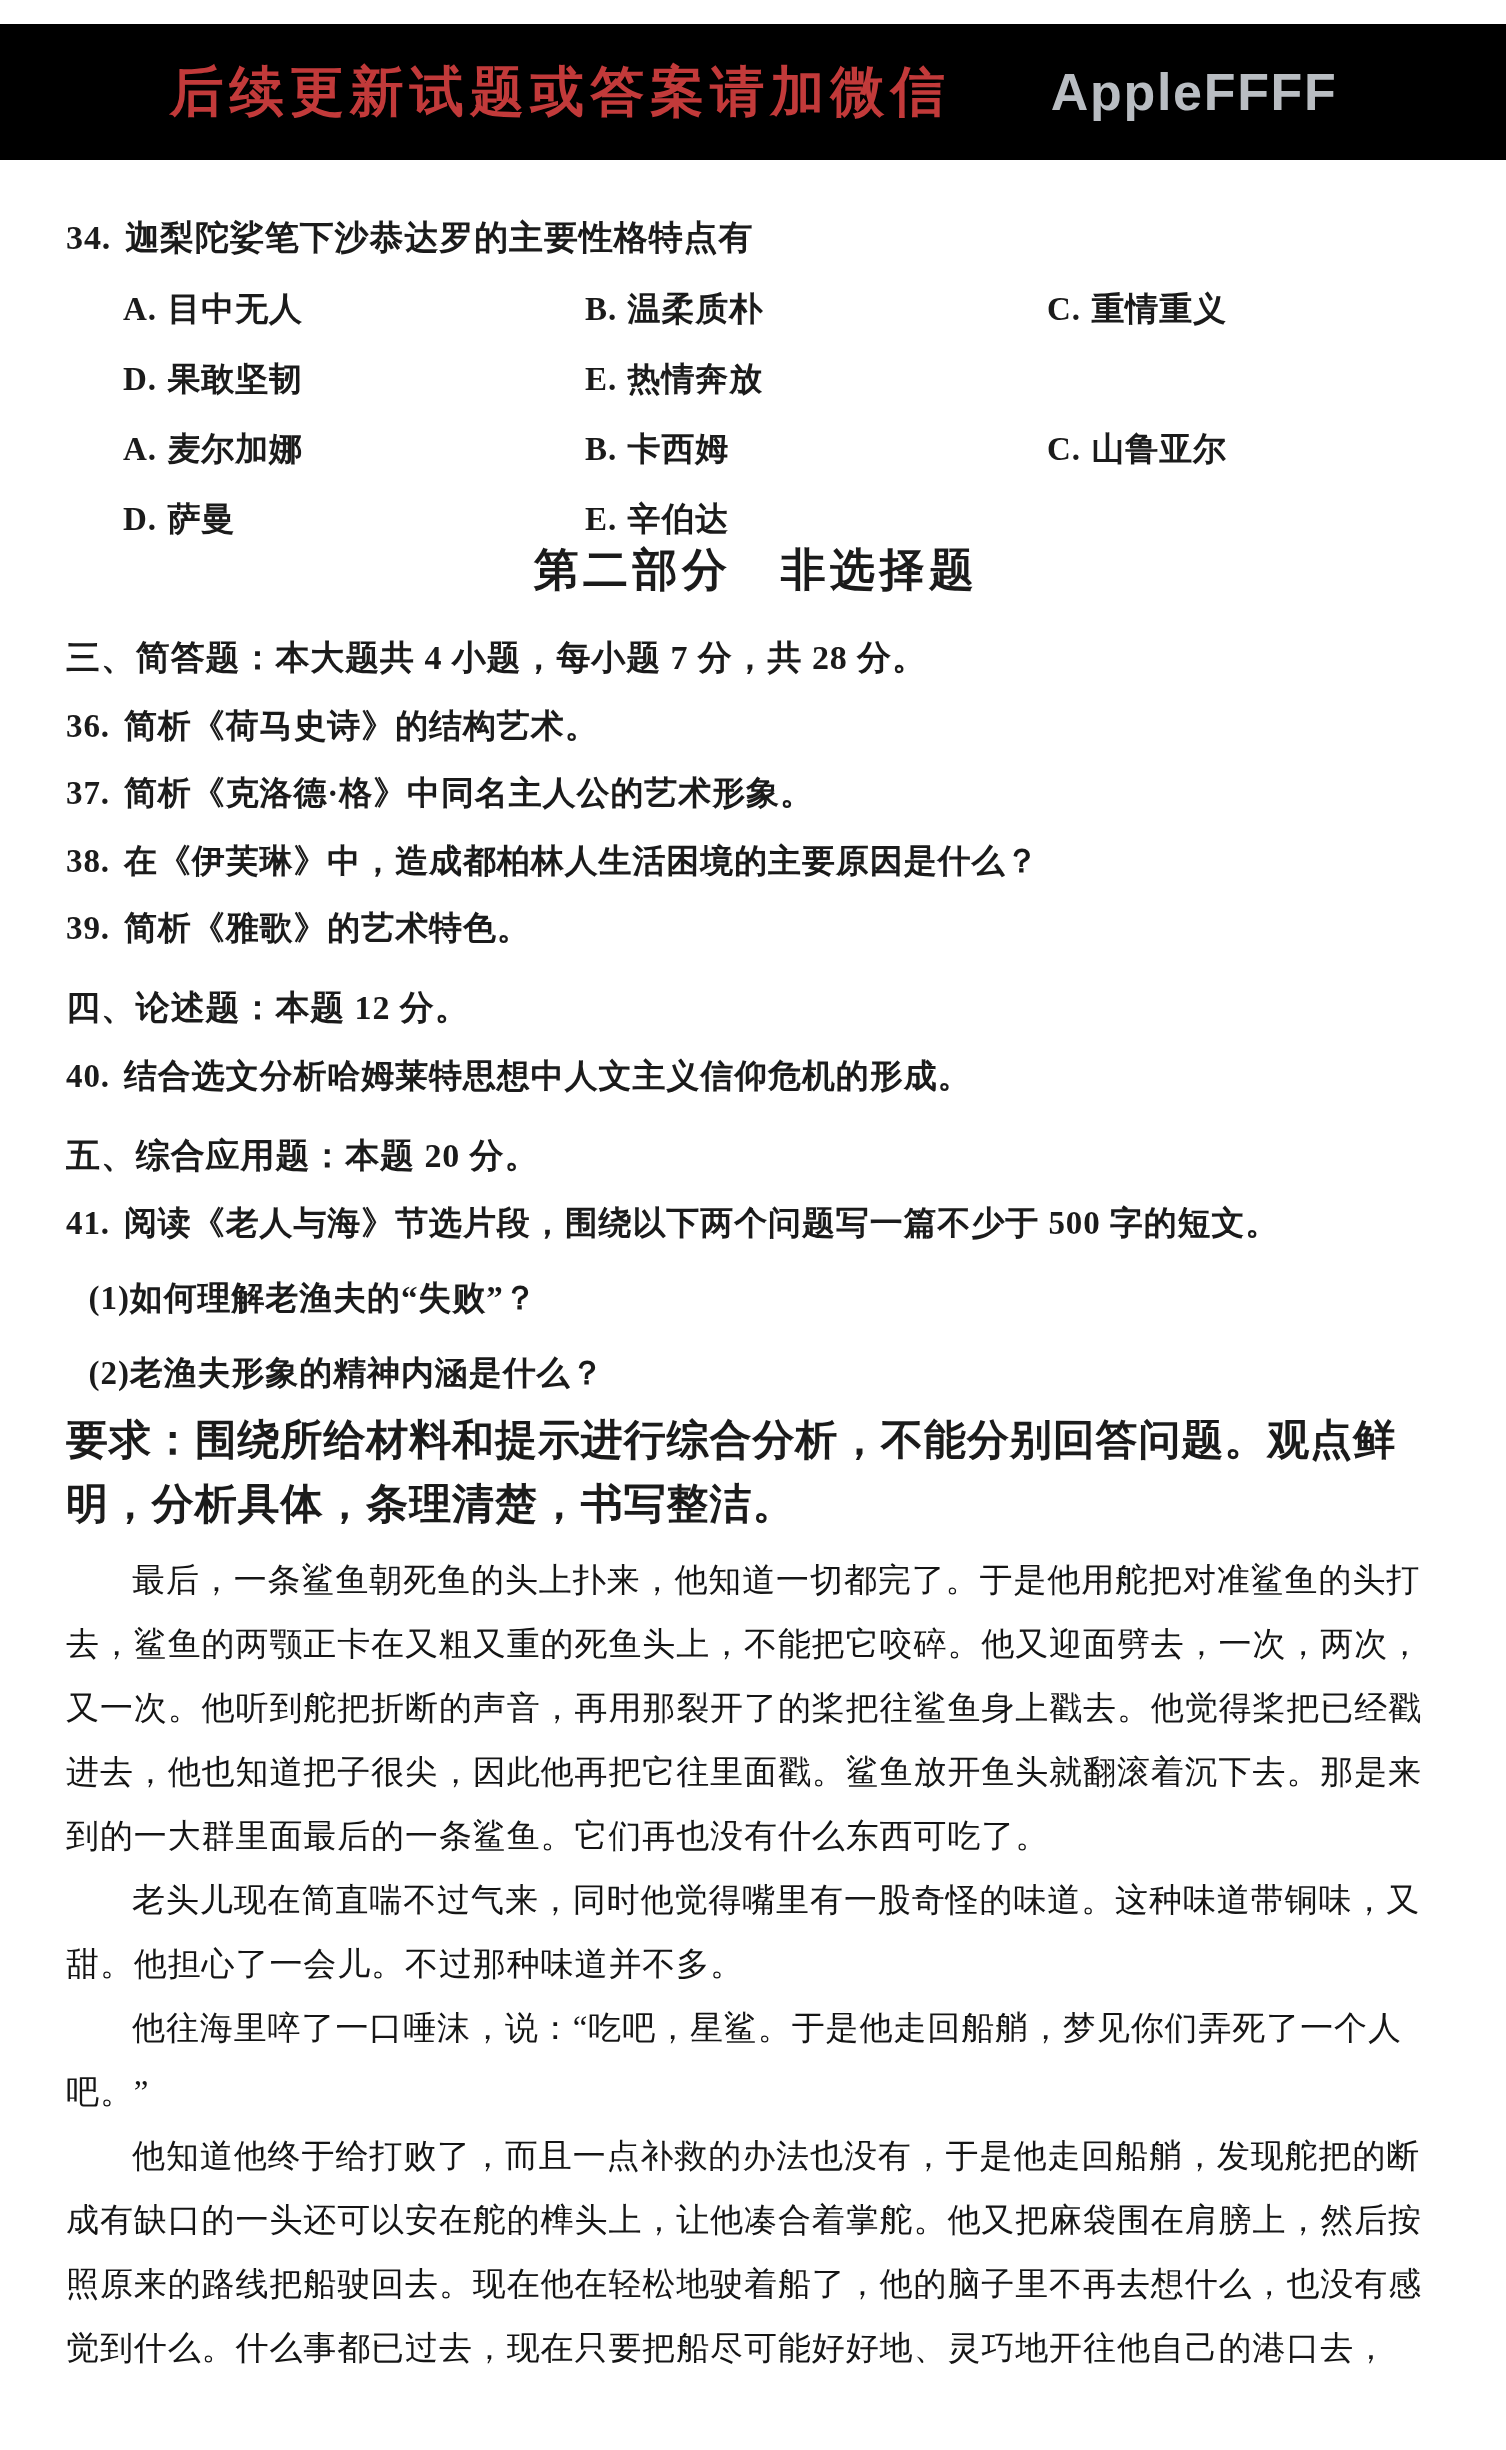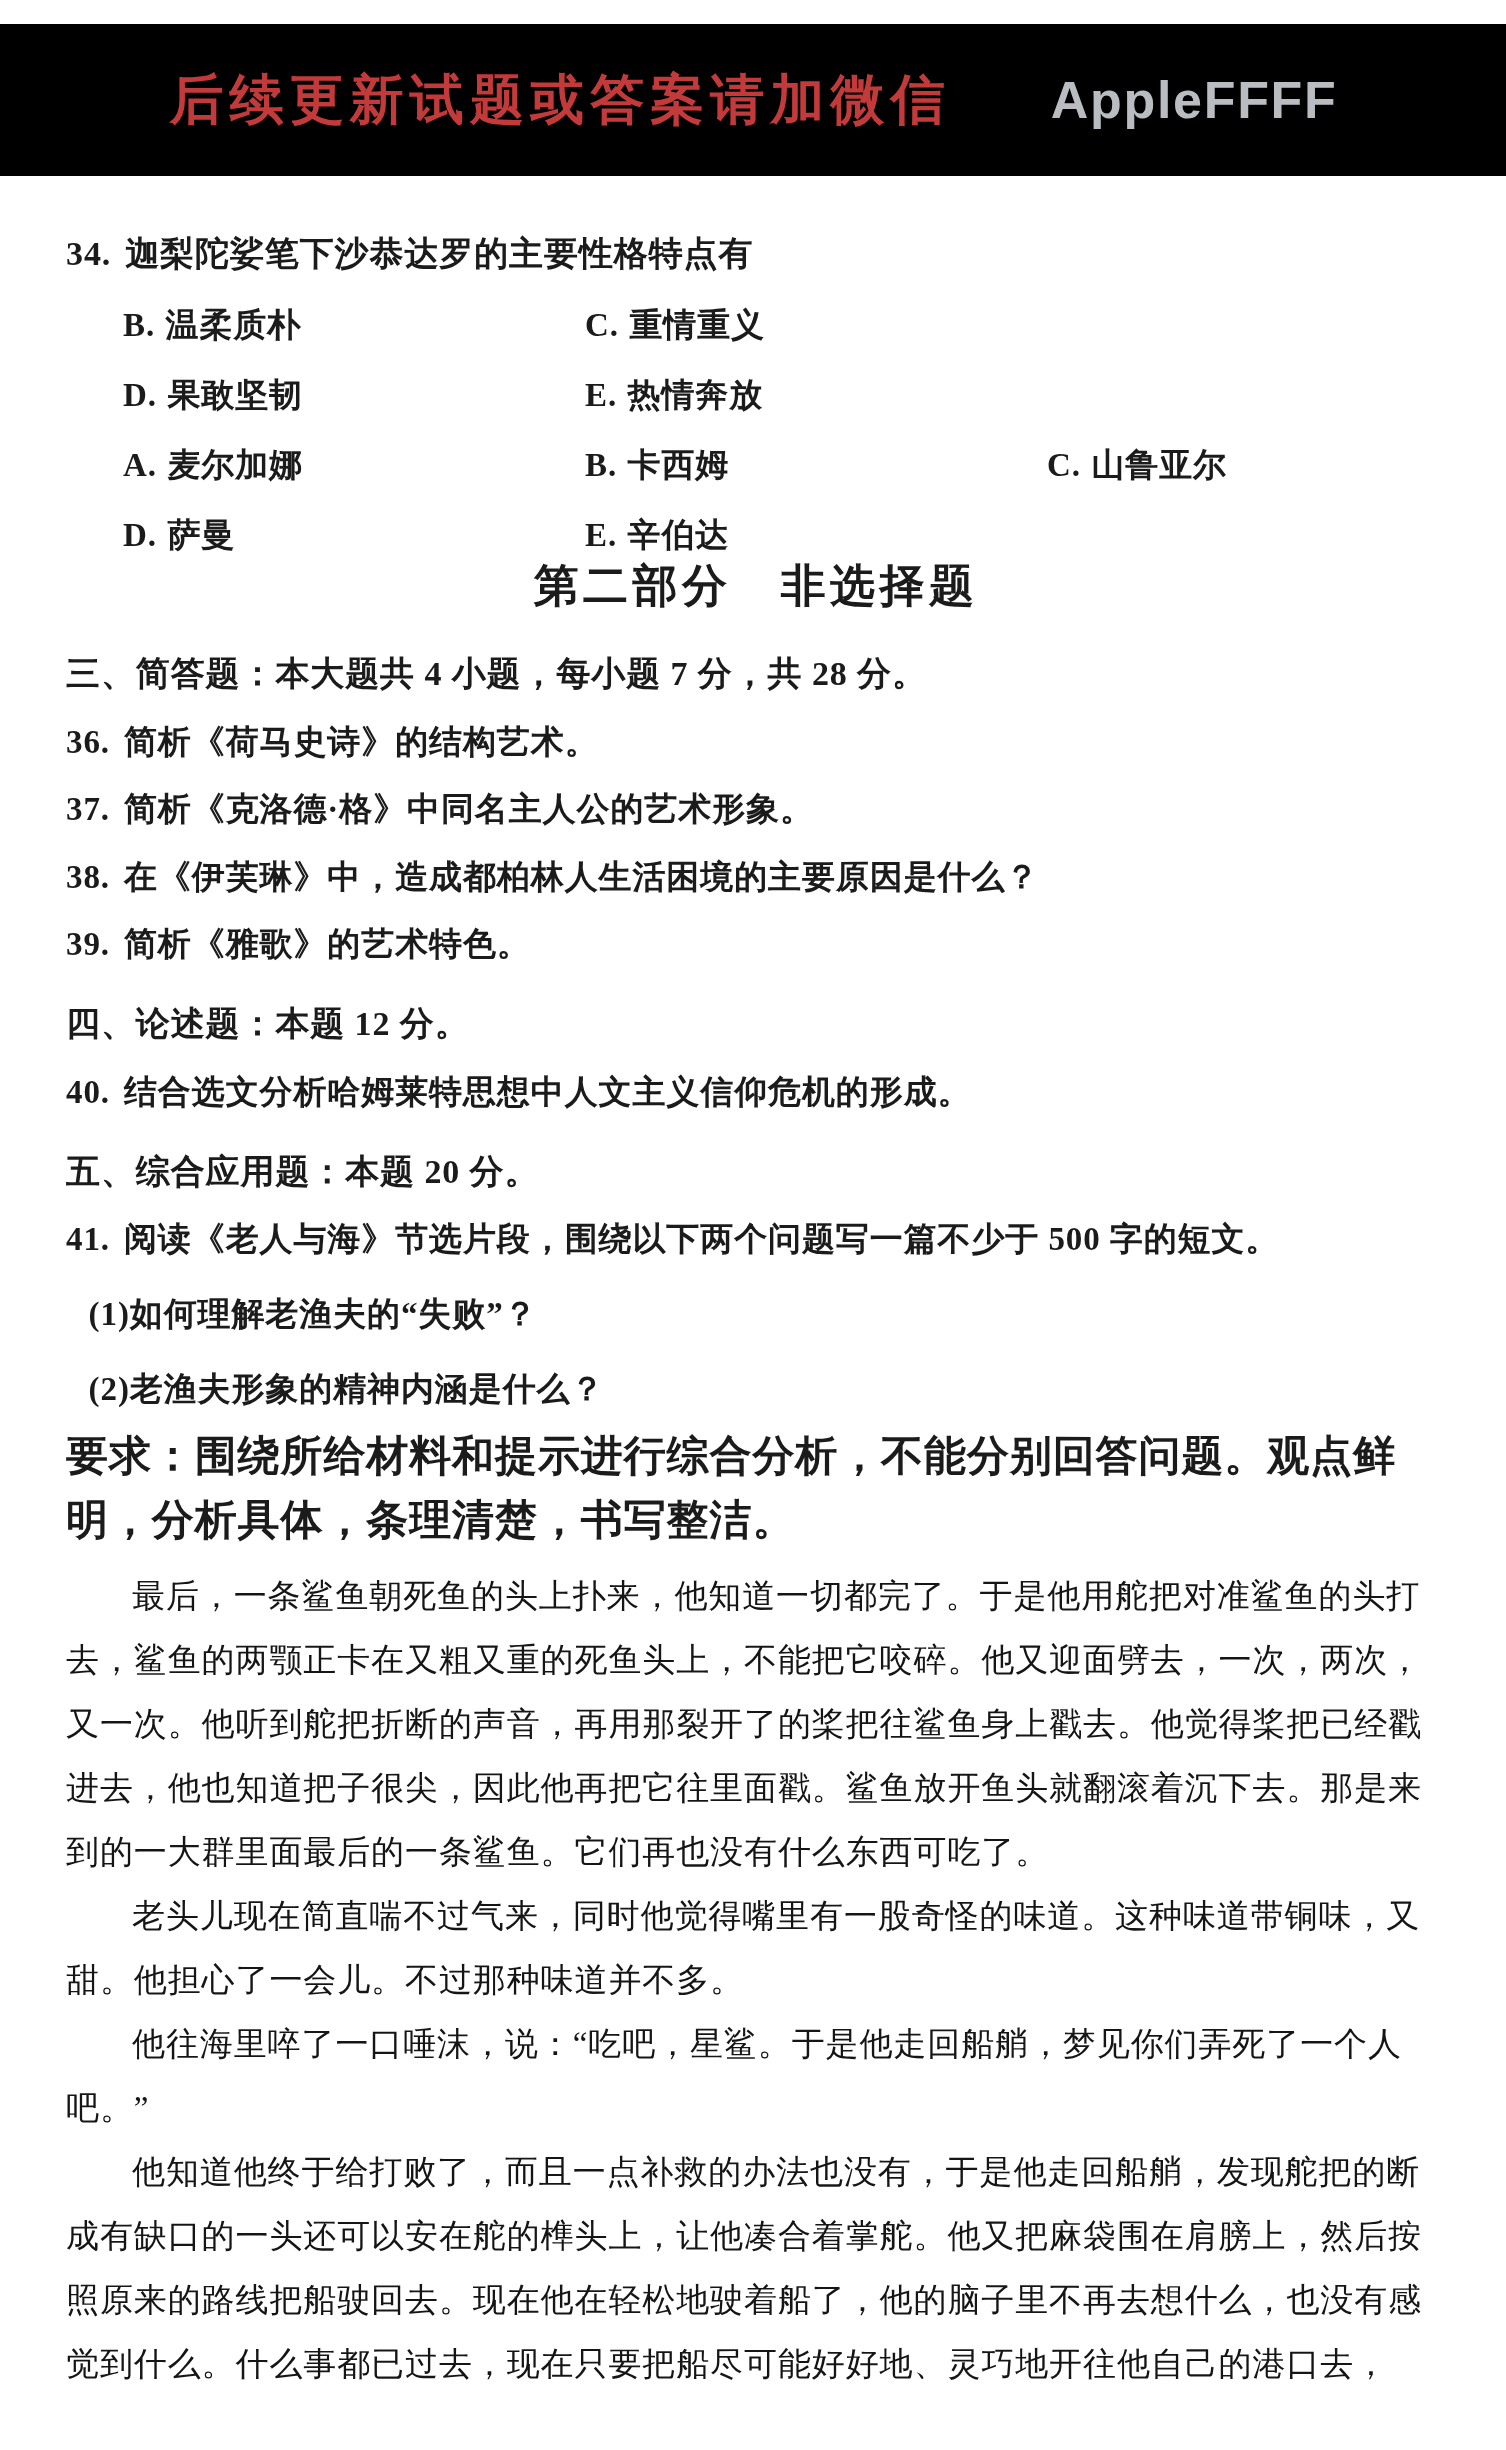--- a/index.html
+++ b/index.html
@@ -9,21 +9,21 @@
     background: #ffffff;
     overflow: hidden;
     font-family: "Liberation Serif", "DejaVu Serif", serif;
     color: #1b1b1b;
   }
   .page { width: 1507px; height: 2450px; position: relative; background: #ffffff; }
 
   
   .banner {
     margin-top: 24.4px;
-    height: 152px;
+    height: 136px;
     background: #000000;
     display: flex;
     align-items: center;
     justify-content: center;
     gap: 68px;
     font-family: "Liberation Sans", "DejaVu Sans", sans-serif;
     font-weight: bold;
     white-space: nowrap;
   }
   .banner .notice { font-size: 54px; letter-spacing: 6.1px; }
@@ -111,20 +111,21 @@
     <span class="notice" style="color: rgb(194, 58, 58);">后续更新试题或答案请加微信</span>
     <span class="wid" style="color: rgb(185, 189, 194); margin-left: 32px;">AppleFFFF</span>
   </div>
 
   <div class="content">
 
     <div class="mc-stem">
       <span class="q-no">34.</span><span>迦梨陀娑笔下沙恭达罗的主要性格特点有</span>
     </div>
     <div class="opt-row">
+      <span class="opt"><span class="q-no">A.</span><span>目中无人</span></span>
       <span class="opt"><span class="q-no">B.</span><span>温柔质朴</span></span>
       <span class="opt"><span class="q-no">C.</span><span>重情重义</span></span>
     </div>
     <div class="opt-row">
       <span class="opt"><span class="q-no">D.</span><span>果敢坚韧</span></span>
       <span class="opt"><span class="q-no">E.</span><span>热情奔放</span></span>
     </div>
 
     <div class="opt-row">
       <span class="opt"><span class="q-no">A.</span><span>麦尔加娜</span></span>

